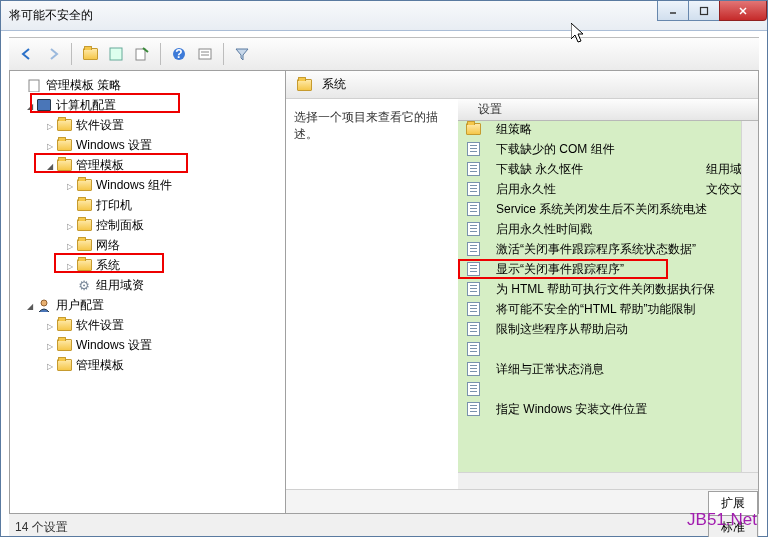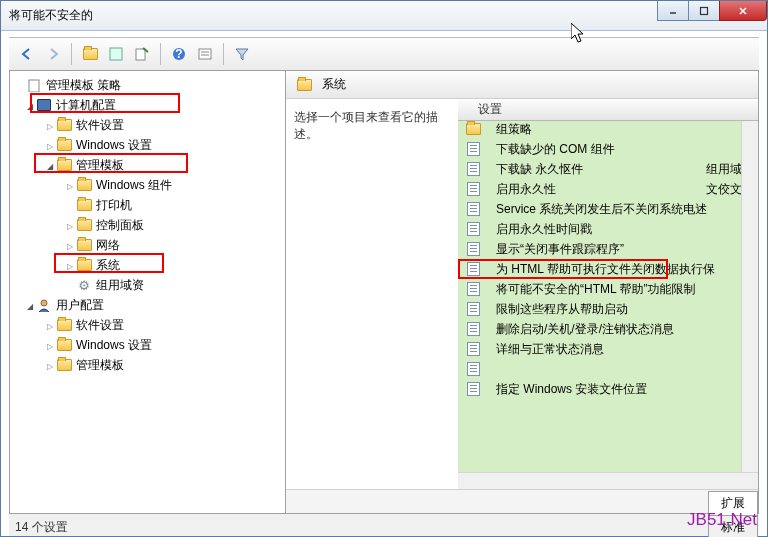--- a/index.html
+++ b/index.html
@@ -298,20 +298,26 @@
             <div class="list-item">
                 <span class="licon">
                   <span class="sheet-icon"></span>
                 </span>
                 <span>启用永久性时间戳</span>
               </div>
             <div class="list-item">
                 <span class="licon">
                   <span class="sheet-icon"></span>
                 </span>
+                <span>激活“关闭事件跟踪程序系统状态数据”</span>
+              </div>
+            <div class="list-item">
+                <span class="licon">
+                  <span class="sheet-icon"></span>
+                </span>
                 <span>显示“关闭事件跟踪程序”</span>
               </div>
             <div class="list-item">
                 <span class="licon">
                   <span class="sheet-icon"></span>
                 </span>
                 <span>为 HTML 帮助可执行文件关闭数据执行保</span>
               </div>
             <div class="list-item">
                 <span class="licon">
@@ -322,21 +328,20 @@
             <div class="list-item">
                 <span class="licon">
                   <span class="sheet-icon"></span>
                 </span>
                 <span>限制这些程序从帮助启动</span>
               </div>
             <div class="list-item">
                 <span class="licon">
                   <span class="sheet-icon"></span>
                 </span>
-                <span>删除启动/关机/登录/注销状态消息</span>
               </div>
             <div class="list-item">
                 <span class="licon">
                   <span class="sheet-icon"></span>
                 </span>
                 <span>详细与正常状态消息</span>
               </div>
             <div class="list-item">
                 <span class="licon">
                   <span class="sheet-icon"></span>

